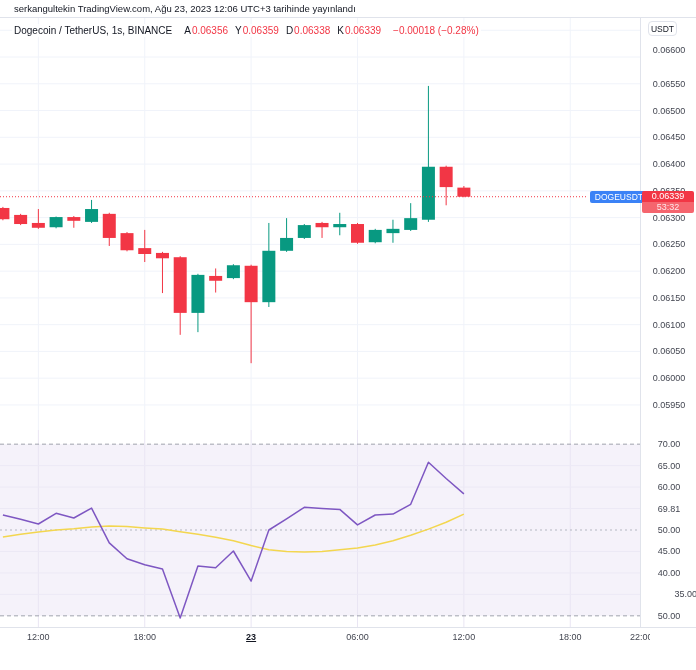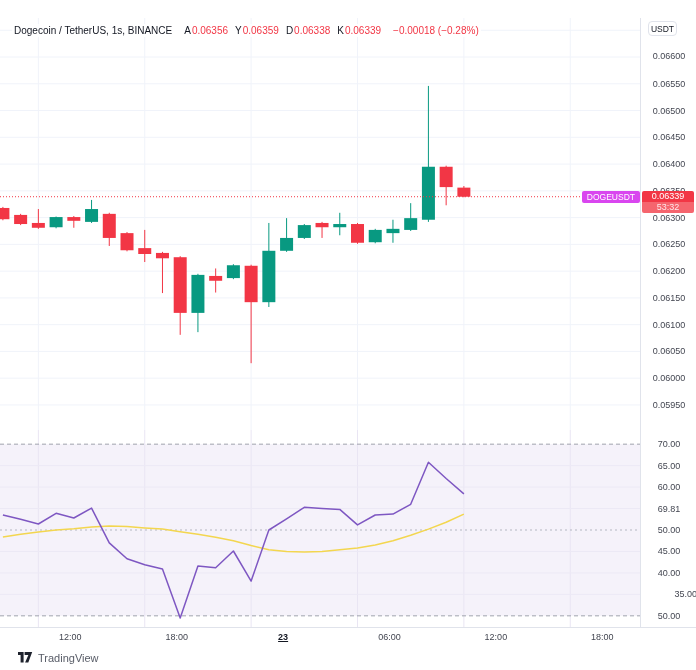--- a/index.html
+++ b/index.html
@@ -23,42 +23,45 @@
   #pane2{position:absolute;top:430px;left:0;width:640px;height:197px;}
   #pane1 svg,#pane2 svg{display:block;}
 
   .right-axis{position:absolute;top:18px;left:640px;width:56px;height:627px;box-sizing:border-box;
     border-left:1px solid #e0e3eb;background:#fff;}
   .axis-label{position:absolute;left:0;width:56px;text-align:center;font-size:9px;color:#434651;}
   .currency-btn{position:absolute;top:3px;left:7px;width:29px;height:15px;background:#fff;
     border:1px solid #e0e3eb;border-radius:4px;font-size:8.5px;line-height:15px;text-align:center;
     color:#131722;box-sizing:border-box;}
 
-  .price-tag{position:absolute;right:56px;background:#d946ef;color:#fff;font-size:8.5px;height:12px;
+  .price-tag{position:absolute;right:48px;background:#3b82f6;color:#fff;font-size:8.5px;height:12px;
     line-height:12px;padding:0 5px;border-radius:2px;z-index:6;}
   .price-box{position:absolute;left:642px;width:52px;z-index:6;border-radius:2px;overflow:hidden;
     text-align:center;font-size:9px;}
   .price-box .row1{background:#f23645;color:#fff;height:11px;line-height:11px;}
   .price-box .row2{background:#f5656e;color:rgba(255,255,255,.85);height:11px;line-height:11px;}
 
   .time-axis{position:absolute;top:627px;left:0;width:696px;height:18px;box-sizing:border-box;
     border-top:1px solid #e0e3eb;background:#fff;}
   .time-clip{position:absolute;top:0;left:0;width:650px;height:18px;overflow:hidden;}
-  .time-tick{position:absolute;top:4px;transform:translateX(-50%);font-size:9px;color:#434651;white-space:nowrap;margin-left:32px;}
+  .time-tick{position:absolute;top:4px;transform:translateX(-50%);font-size:9px;color:#434651;white-space:nowrap;}
   .time-tick.bold{font-weight:bold;color:#131722;text-decoration:underline;}
 
   .footer{position:absolute;top:645px;left:0;width:696px;height:25px;background:#fff;
     display:flex;align-items:center;gap:5px;padding-left:18px;box-sizing:border-box;}
   .tv-name{font-size:11px;color:#585c67;}
 </style>
 </head>
 <body>
 
 <div class="page">
 
+  <div class="pubbar">
+    <span>serkangultekin TradingView.com, Ağu 23, 2023 12:06 UTC+3 tarihinde yayınlandı</span>
+  </div>
 
   <div class="chart-header">
     <span class="sym">Dogecoin / TetherUS, 1s, BINANCE</span>
     <span class="ohlc" id="ohlc-list">
         <span class="pair">
           <span class="lbl">A</span>
           <span class="val">0.06356</span>
         </span>
         <span class="pair">
           <span class="lbl">Y</span>
@@ -229,21 +232,21 @@
         <line x1="0" y1="14.163398692810446" x2="640" y2="14.163398692810446" stroke="#a0a3ae" stroke-width="1" stroke-dasharray="4,3"></line>
         <line x1="0" y1="185.8409586056645" x2="640" y2="185.8409586056645" stroke="#a0a3ae" stroke-width="1" stroke-dasharray="4,3"></line>
         <line x1="0" y1="100.00217864923746" x2="640" y2="100.00217864923746" stroke="#b4b7c1" stroke-width="1" stroke-dasharray="2,3"></line>
         <polyline points="2.9,106.9 20.63,104.3 38.36,102.1 56.089999999999996,100.0 73.82000000000001,98.7 91.55000000000001,97.0 109.28,96.1 127.01,96.6 144.74,97.9 162.47,99.1 180.20000000000002,101.7 197.93,104.3 215.66,107.3 233.39000000000001,110.7 251.12,115.5 268.84999999999997,119.7 286.58,121.5 304.31,121.9 322.03999999999996,121.5 339.77,119.7 357.5,118.0 375.22999999999996,115.0 392.96,110.7 410.69,105.2 428.41999999999996,99.1 446.15,92.3 463.88,84.1" fill="none" stroke="#f3d64f" stroke-width="1.5" stroke-linejoin="round"></polyline>
         <polyline points="2.9,85.0 20.63,89.3 38.36,94.0 56.089999999999996,83.3 73.82000000000001,88.0 91.55000000000001,78.1 109.28,112.9 127.01,128.8 144.74,134.8 162.47,139.1 180.20000000000002,188.0 197.93,136.1 215.66,137.8 233.39000000000001,121.0 251.12,151.1 268.84999999999997,100.0 286.58,88.8 304.31,77.3 322.03999999999996,78.5 339.77,79.4 357.5,94.9 375.22999999999996,85.0 392.96,84.1 410.69,74.3 428.41999999999996,32.2 446.15,48.5 463.88,63.9" fill="none" stroke="#7e57c2" stroke-width="1.5" stroke-linejoin="round"></polyline>
       </svg>
   </div>
 
   <div class="right-axis" id="right-axis">
     <div class="currency-btn">USDT</div>
-  <div class="axis-label" style="top: 33px;">0.06600</div>
+  <div class="axis-label" style="top: 27px;">0.06600</div>
       <div class="axis-label" style="top: 60.7851px;">0.06550</div>
       <div class="axis-label" style="top: 87.5488px;">0.06500</div>
       <div class="axis-label" style="top: 114.312px;">0.06450</div>
       <div class="axis-label" style="top: 141.076px;">0.06400</div>
       <div class="axis-label" style="top: 167.84px;">0.06350</div>
       <div class="axis-label" style="top: 194.603px;">0.06300</div>
       <div class="axis-label" style="top: 221.367px;">0.06250</div>
       <div class="axis-label" style="top: 248.131px;">0.06200</div>
       <div class="axis-label" style="top: 274.895px;">0.06150</div>
       <div class="axis-label" style="top: 301.658px;">0.06100</div>
@@ -273,23 +276,14 @@
         <div class="time-tick" style="left: 38.36px;">12:00</div>
         <div class="time-tick" style="left: 144.74px;">18:00</div>
         <div class="time-tick bold" style="left: 251.12px;">23</div>
         <div class="time-tick" style="left: 357.5px;">06:00</div>
         <div class="time-tick" style="left: 463.88px;">12:00</div>
         <div class="time-tick" style="left: 570.26px;">18:00</div>
         <div class="time-tick" style="left: 641.18px;">22:00</div>
       </div>
   </div>
 
-  <div class="footer">
-    <span style="display:inline-flex;">
-      <svg width="15" height="11" viewBox="0 0 15 11">
-        <path d="M0 0 H5.6 V10.5 H2.6 V3 H0 Z" fill="#1e222d"></path>
-        <path d="M6.6 0 H14.2 L10.3 10.5 H7.1 L10.4 3 H6.6 Z" fill="#1e222d"></path>
-      </svg>
-    </span>
-    <span class="tv-name">TradingView</span>
-  </div>
 
 </div>
 
 </body></html>

